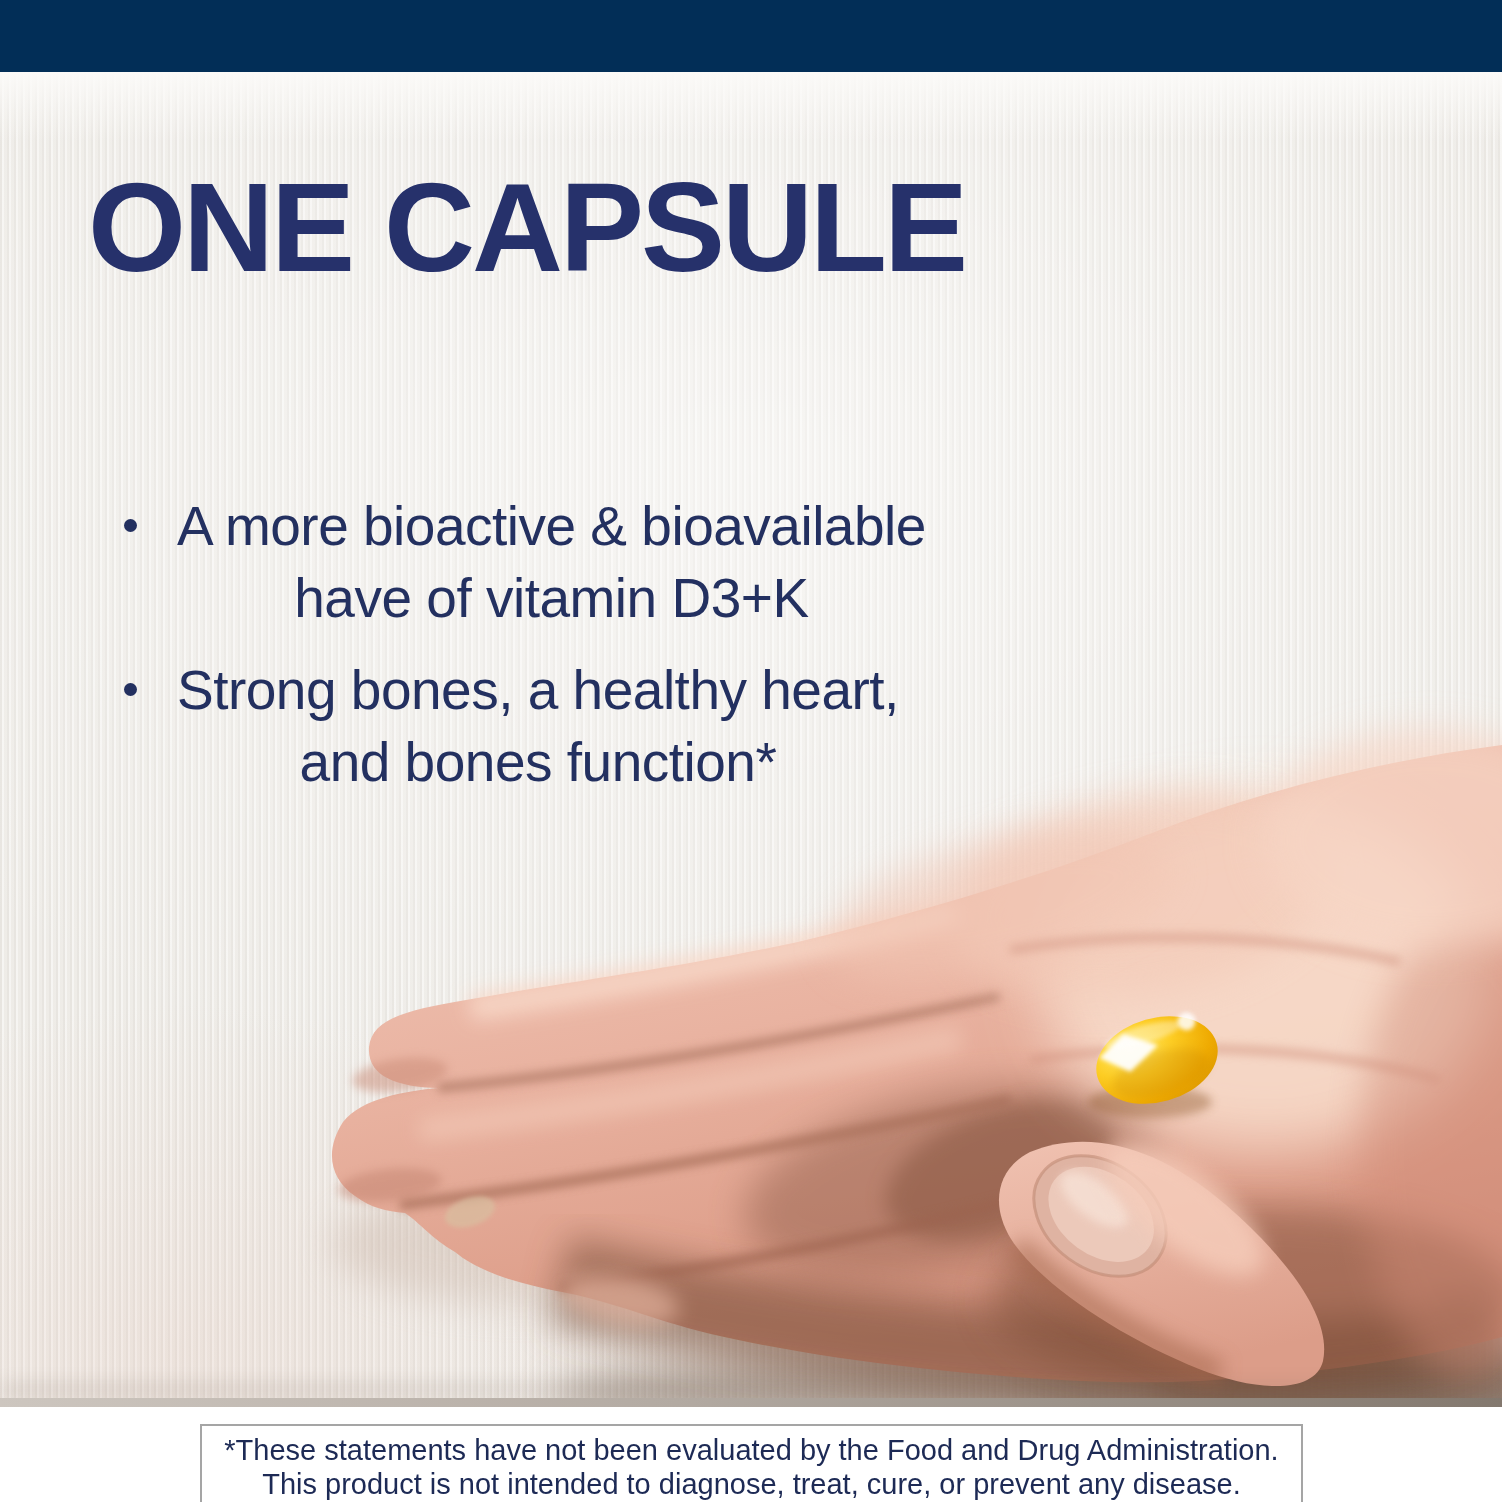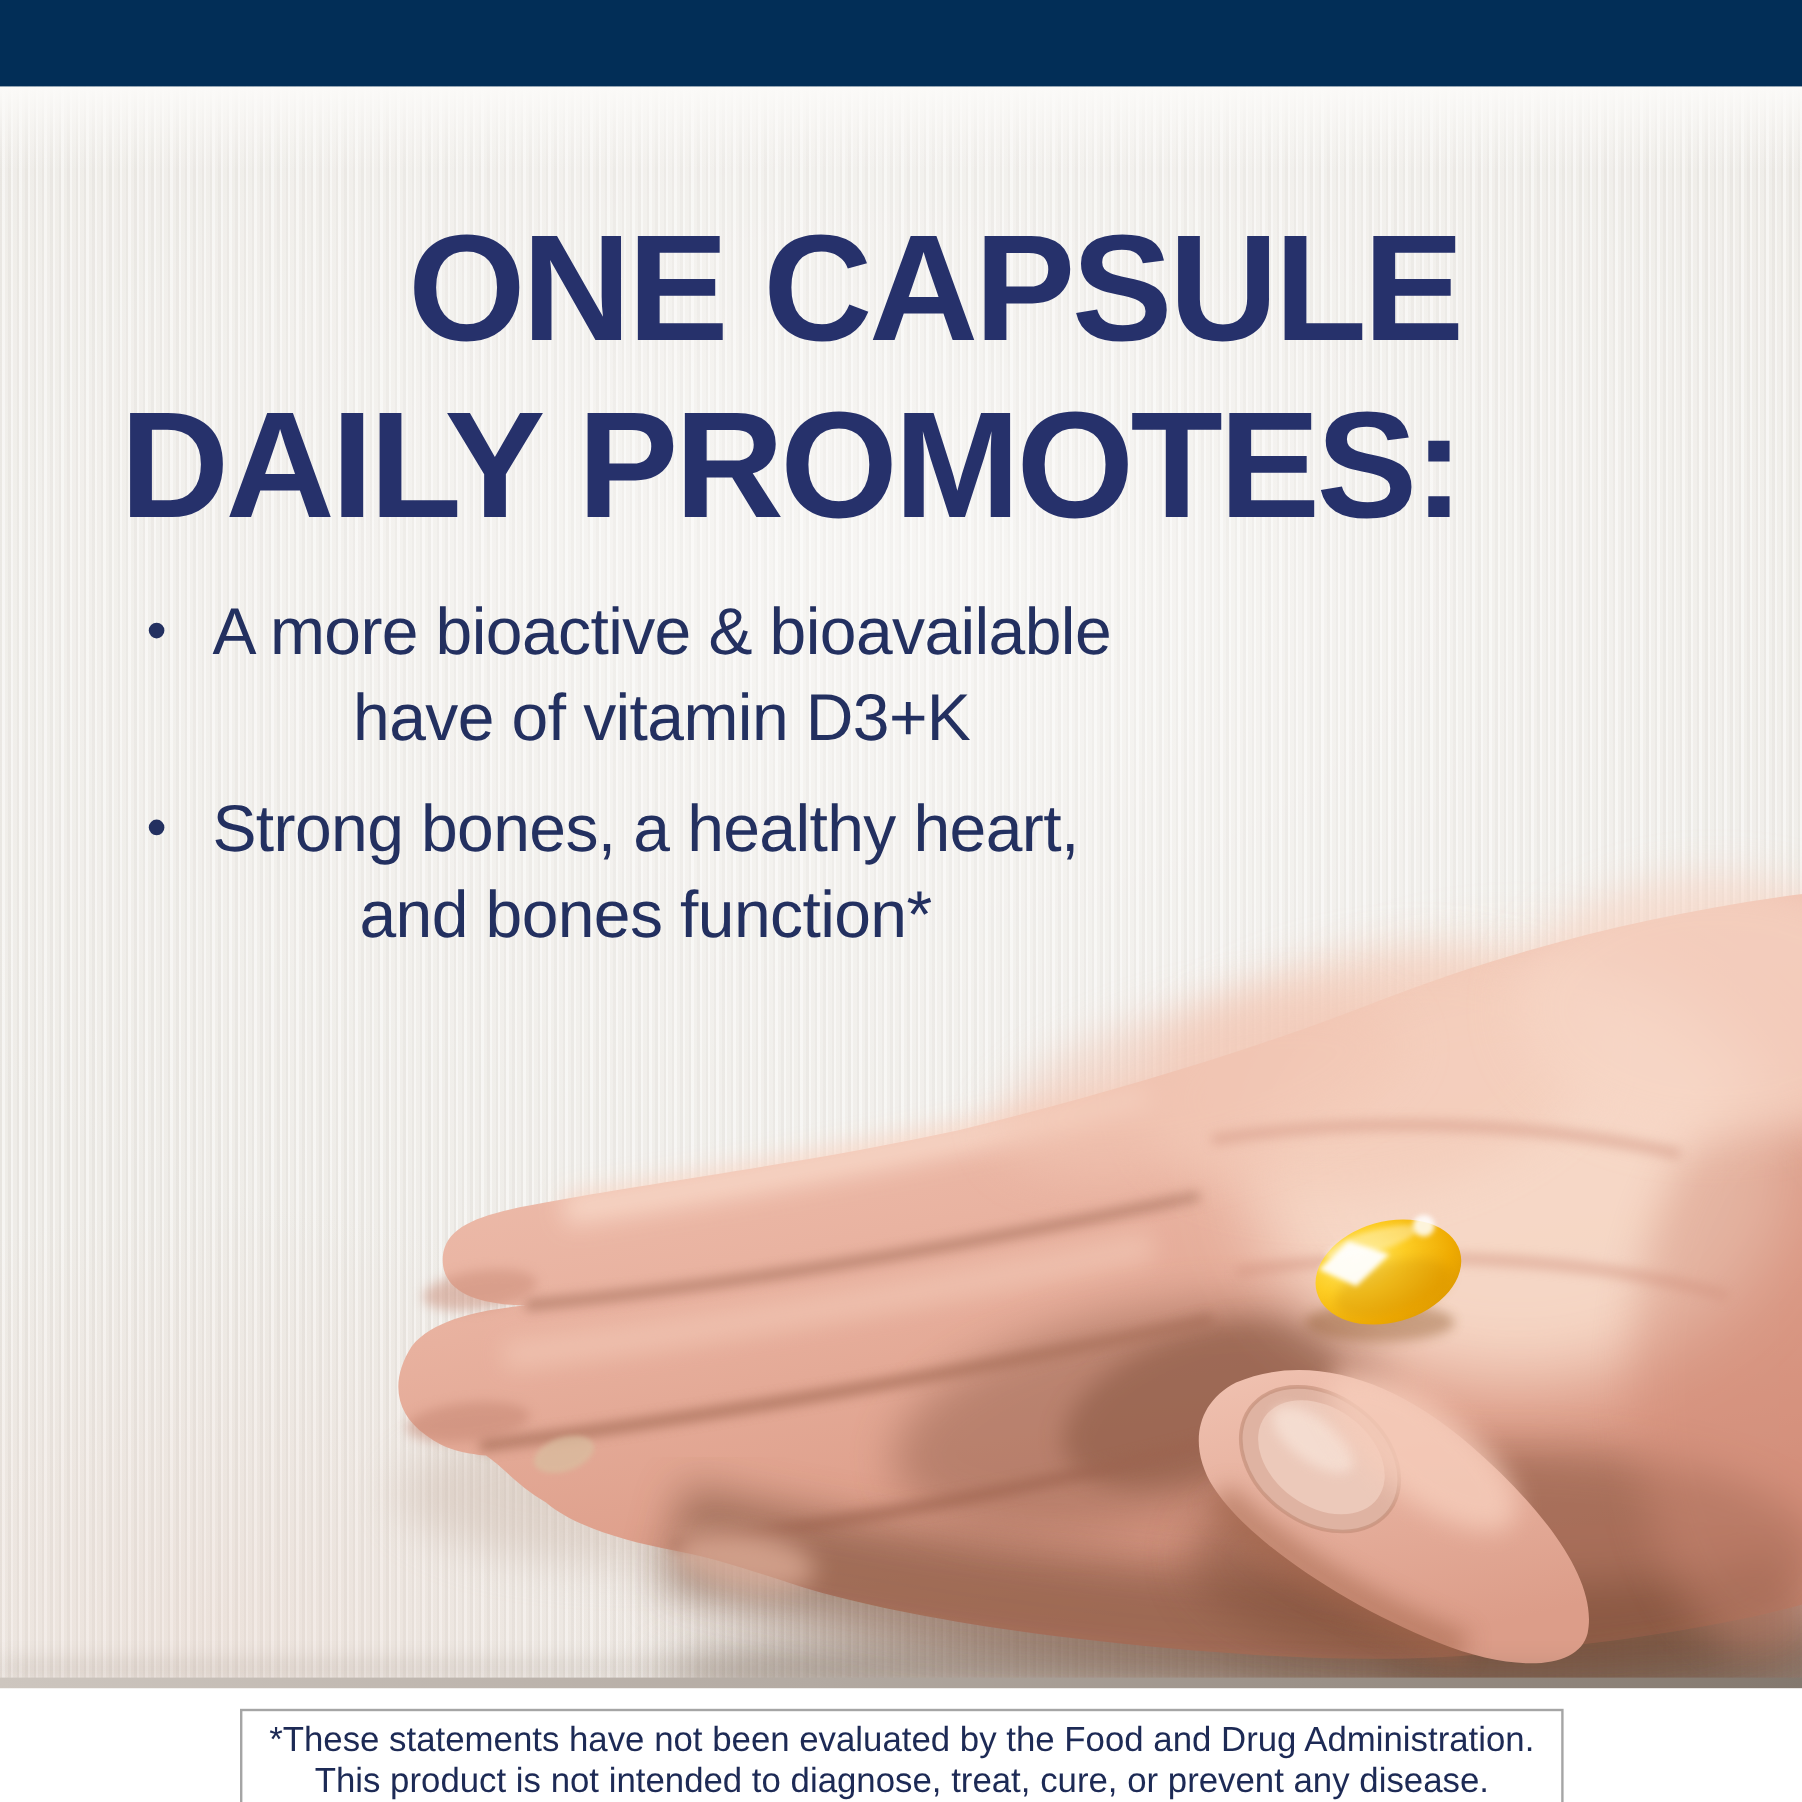--- a/index.html
+++ b/index.html
@@ -15,22 +15,22 @@
     background-image:
       linear-gradient(180deg,#fbfaf8 0,rgba(251,250,248,0) 70px),
       radial-gradient(1100px 650px at 82% 92%, rgba(222,176,158,.38), rgba(222,176,158,0) 70%),
       radial-gradient(700px 500px at 12% 96%, rgba(226,190,176,.22), rgba(226,190,176,0) 70%),
       radial-gradient(1400px 900px at 50% 30%, rgba(255,255,255,.5), rgba(255,255,255,0) 75%),
       repeating-linear-gradient(90deg, rgba(199,193,185,.22) 0 2px, rgba(255,255,255,.35) 2px 4px, rgba(226,222,215,.18) 4px 7px);
   }
   .hand-svg{position:absolute;left:0;top:-72px;width:1502px;height:1502px;display:block;pointer-events:none;}
 
   
-  .title{position:absolute;left:88px;top:154px;margin:12px;color:#26316b;
-         font-weight:bold;font-size:126px;line-height:148px;letter-spacing:-3px;white-space:nowrap;text-align:right;}
+  .title{position:absolute;left:88px;top:154px;margin:0;color:#26316b;
+         font-weight:bold;font-size:126px;line-height:148px;letter-spacing:-3px;white-space:nowrap;}
   .title span{display:block;}
 
   
   .bullets{position:absolute;left:124px;top:490px;margin:0;padding:0;list-style:none;
            color:#233060;font-size:55px;line-height:72px;letter-spacing:-0.5px;text-align:center;}
   .bullet{display:flex;margin:0 0 20px 0;}
   .dot{flex:none;width:13px;height:13px;border-radius:50%;background:#233060;margin:29px 40px 0 0;}
   .btext span{display:block;white-space:nowrap;}
 
   
@@ -165,21 +165,20 @@
         </g>
         <ellipse cx="1185" cy="1210" rx="95" ry="38" fill="#f6cdbb" opacity="0.8" filter="url(#fB10)" transform="rotate(38 1185 1210)"></ellipse>
       </g>
     </svg>
   </div>
 
   <div class="top-bar"></div>
 
   <h1 class="title">
     <span>ONE CAPSULE</span>
-    <span>DAILY PROMOTES:</span>
   </h1>
 
   <ul class="bullets">
     <li class="bullet">
       <span class="dot"></span>
       <span class="btext">
         <span>A more bioactive &amp; bioavailable</span>
         <span>have of vitamin D3+K</span>
       </span>
     </li>

